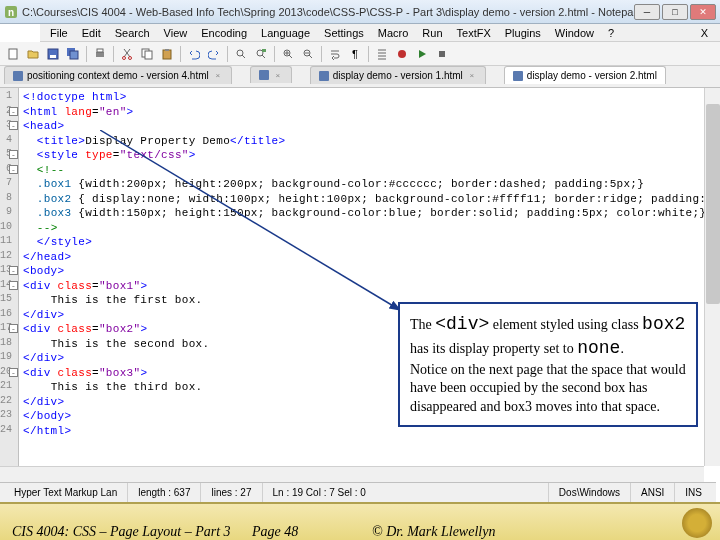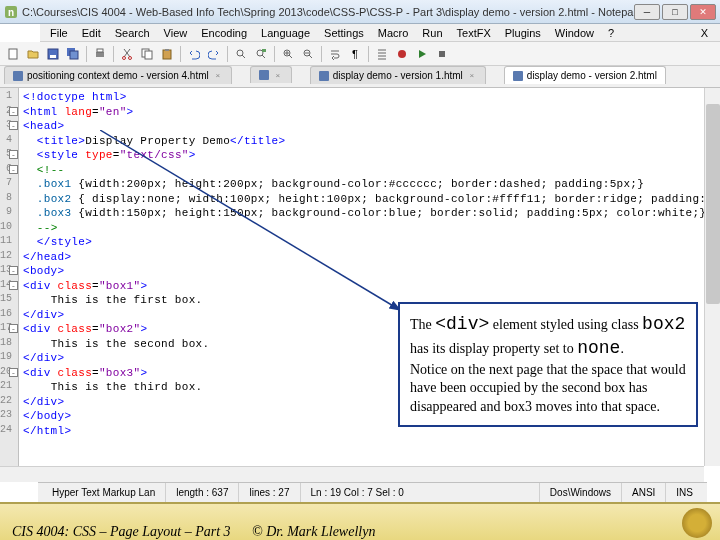--- a/index.html
+++ b/index.html
@@ -306,27 +306,28 @@
   <line x1="0" y1="0" x2="300" y2="180" stroke="#1a3a8a" stroke-width="1.5" marker-end="url(#ah)"></line>
 </svg>
 
 <div class="callout">
   <p>
     <span>The </span><code>&lt;div&gt;</code><span> element styled using class </span><code>box2</code><span> has its display property set to </span><code>none</code><span>.</span>
   </p>
   <p>Notice on the next page that the space that would have been occupied by the second box has disappeared and box3 moves into that space.</p>
 </div>
 
-<div class="statusbar" style="position:absolute; bottom:38px; left:0; right:13px;margin-left:38px;">
+<div class="statusbar" style="position:absolute; bottom:38px; left:0; right:4px;">
   <div class="status-cell">Hyper Text Markup Lan</div>
   <div class="status-cell">length : 637</div>
   <div class="status-cell">lines : 27</div>
   <div class="status-cell" style="flex:1">Ln : 19   Col : 7   Sel : 0</div>
   <div class="status-cell">Dos\Windows</div>
   <div class="status-cell">ANSI</div>
   <div class="status-cell">INS</div>
 </div>
 
 <div class="footer" style="position:absolute; bottom:0; left:0; right:0;">
   <div class="footer-left">CIS 4004: CSS – Page Layout – Part 3</div>
+  <div class="footer-center">Page 48</div>
   <div class="footer-right">© Dr. Mark Llewellyn</div>
   <div class="footer-logo"></div>
 </div>
 
 </body></html>

